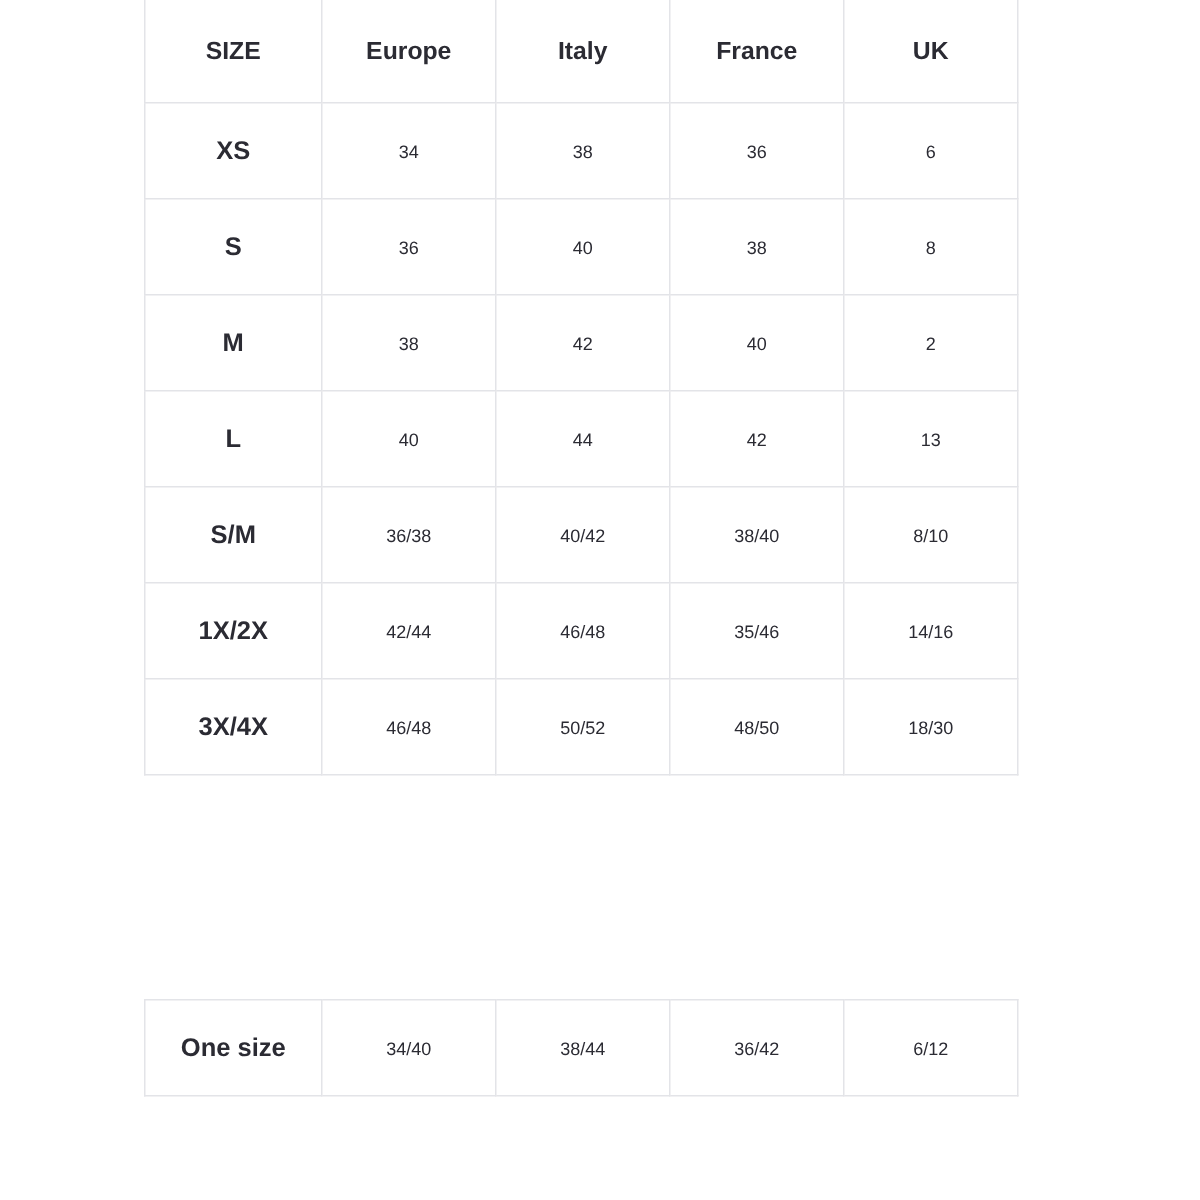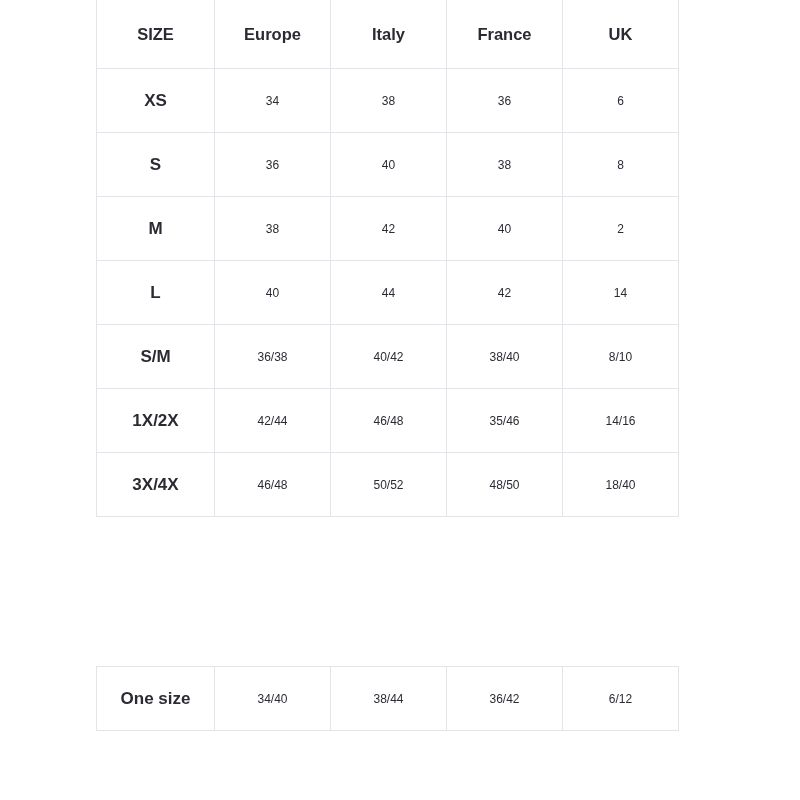--- a/index.html
+++ b/index.html
@@ -93,42 +93,42 @@
         <td>38</td>
         <td>42</td>
         <td>40</td>
         <td>2</td>
       </tr>
       <tr>
         <td class="label">L</td>
         <td>40</td>
         <td>44</td>
         <td>42</td>
-        <td>14</td>
+        <td>13</td>
       </tr>
       <tr>
         <td class="label">S/M</td>
         <td>36/38</td>
         <td>40/42</td>
         <td>38/40</td>
         <td>8/10</td>
       </tr>
       <tr>
         <td class="label">1X/2X</td>
         <td>42/44</td>
         <td>46/48</td>
         <td>35/46</td>
         <td>14/16</td>
       </tr>
       <tr>
         <td class="label">3X/4X</td>
         <td>46/48</td>
         <td>50/52</td>
         <td>48/50</td>
-        <td>18/40</td>
+        <td>18/30</td>
       </tr>
     </tbody>
   </table>
 
   <table class="size-table" id="extra-table">
     <colgroup>
       <col class="c-size">
       <col class="c-other">
       <col class="c-other">
       <col class="c-other">

